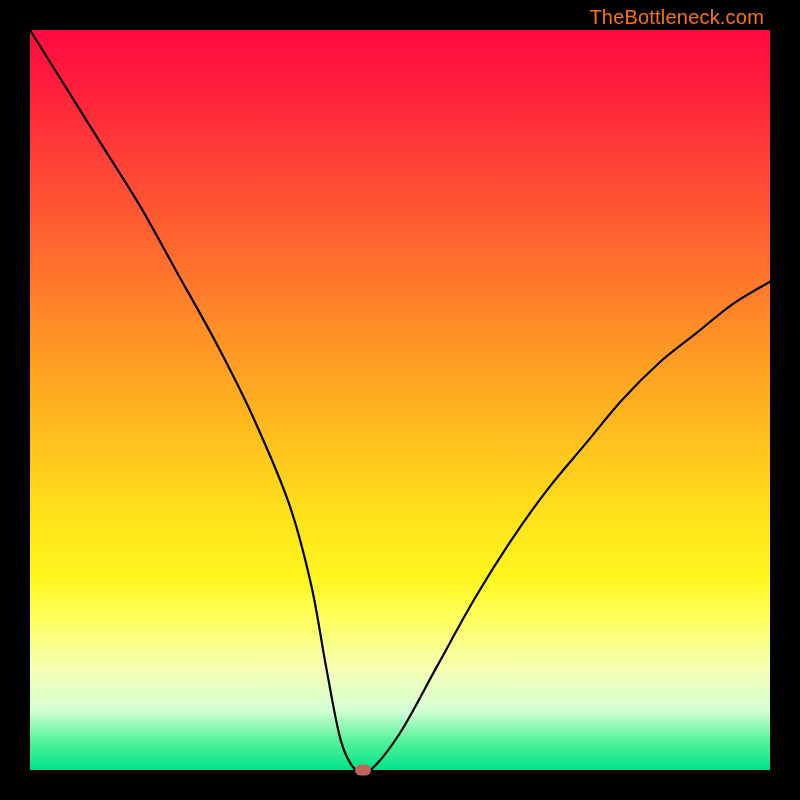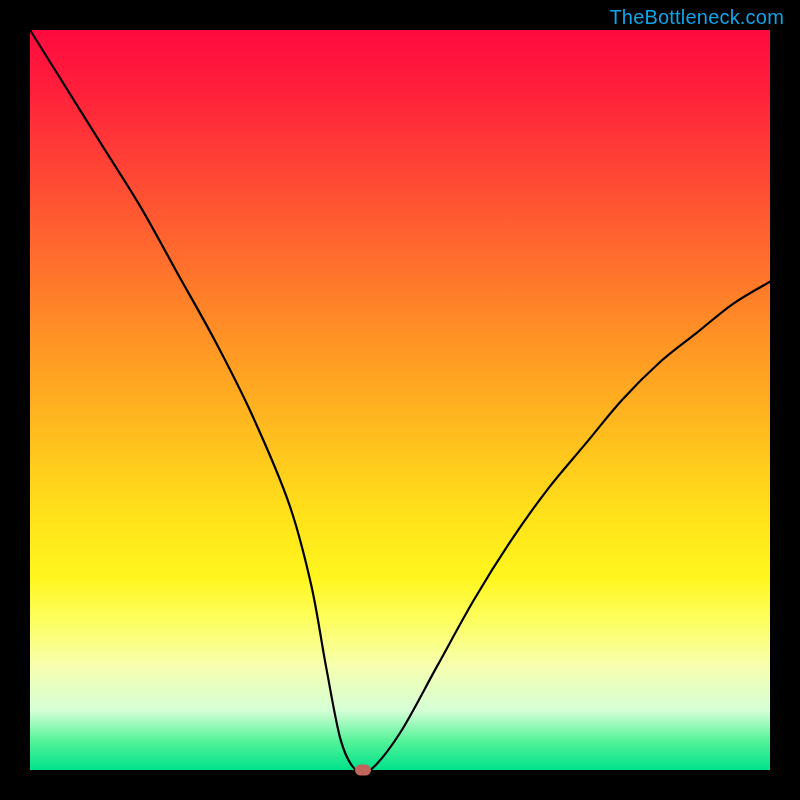--- a/index.html
+++ b/index.html
@@ -53,22 +53,22 @@
     position: absolute;
     width: 16px;
     height: 11px;
     border-radius: 6px;
     background: #c1645b;
     transform: translate(-50%, -50%);
   }
   .watermark {
     position: absolute;
     top: 6px;
-    right: 16px;
-    color: #0ea5e9;
+    right: 36px;
+    color: #f97316;
     font-size: 20px;
     font-weight: 500;
     letter-spacing: 0.2px;
     user-select: none;
   }
 </style>
 </head>
 <body>
 
 <div class="frame">

